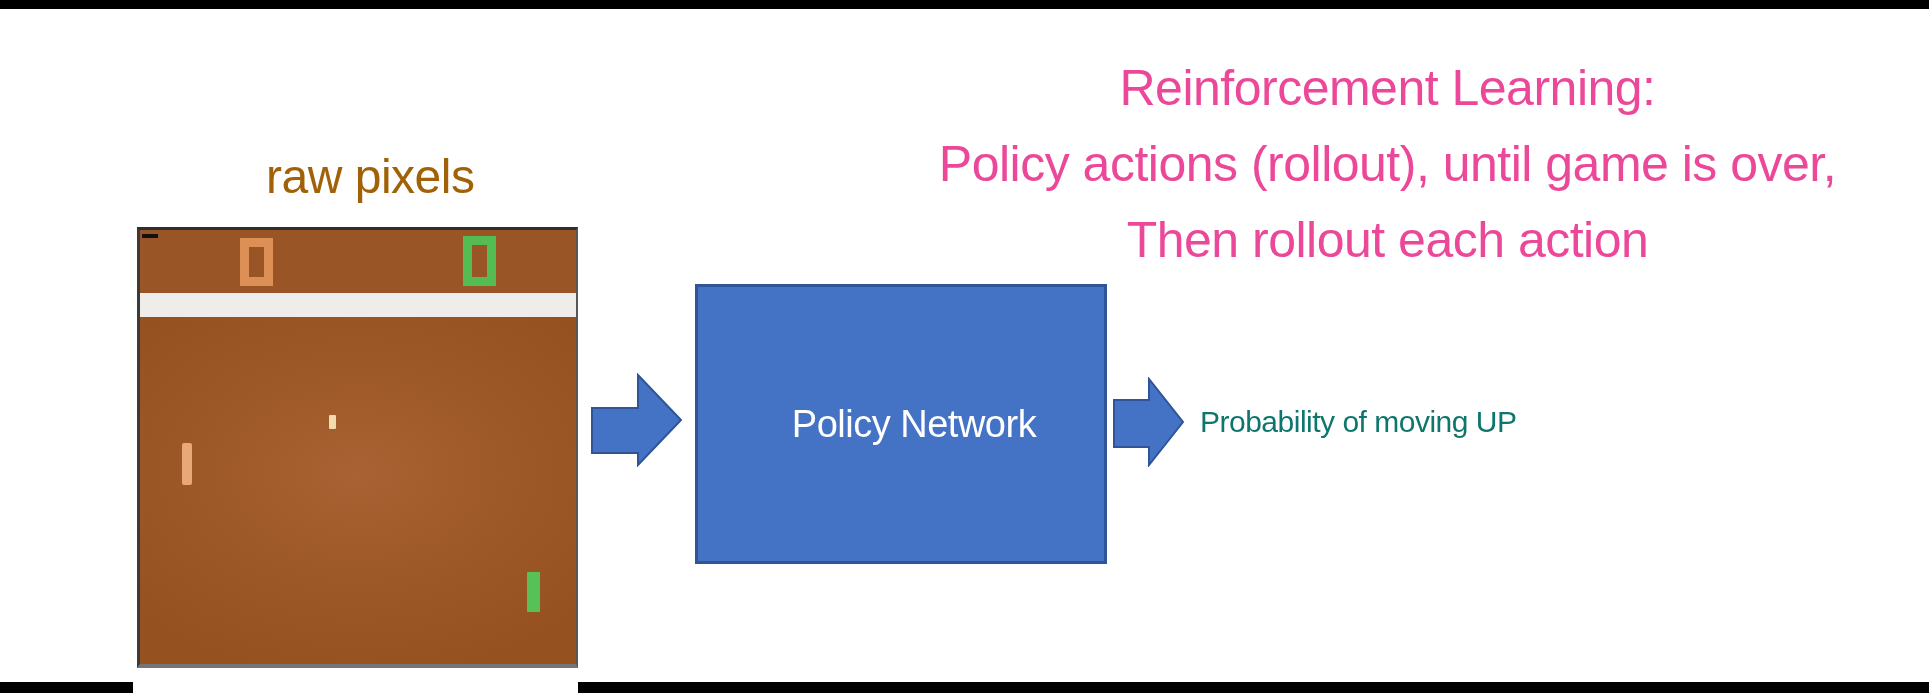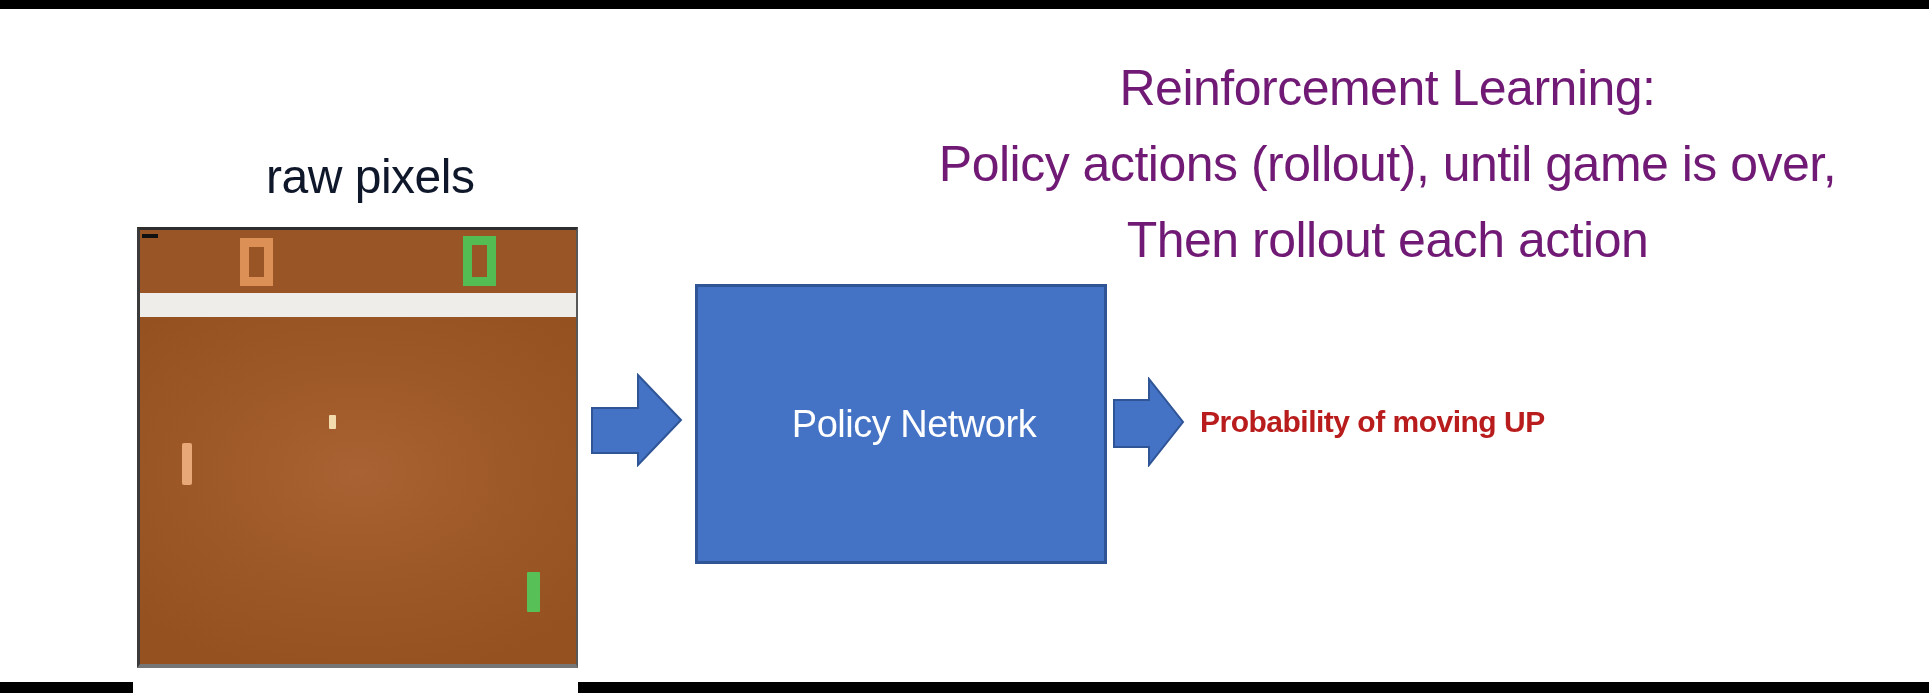--- a/index.html
+++ b/index.html
@@ -8,29 +8,29 @@
     overflow:hidden;font-family:"Liberation Sans",sans-serif;
   }
   
   .top-bar{position:absolute;left:0;top:0;width:1929px;height:9px;background:#000;}
   .bottom-bar-left{position:absolute;left:0;top:682px;width:133px;height:11px;background:#000;}
   .bottom-bar-right{position:absolute;left:578px;top:682px;width:1351px;height:11px;background:#000;}
 
   
   .title{
     position:absolute;left:845px;top:50px;width:1085px;
-    text-align:center;color:#701a75;font-size:50px;line-height:76px;
+    text-align:center;color:#ec4899;font-size:50px;line-height:76px;
     letter-spacing:-0.5px;
   }
   .title div{white-space:nowrap;}
 
   
   .raw-pixels-label{
     position:absolute;left:266px;top:152px;
-    font-size:48px;line-height:50px;color:#0f172a;letter-spacing:-0.5px;
+    font-size:48px;line-height:50px;color:#a16207;letter-spacing:-0.5px;
   }
 
   
   .game{
     position:absolute;left:137px;top:227px;width:441px;height:441px;
     box-sizing:border-box;
     border-top:3px solid #2e2e2e;border-left:3px solid #3a3a3a;
     border-right:2px solid #575757;border-bottom:4px solid #757575;
     background:#9D5827;
   }
@@ -65,21 +65,21 @@
     display:flex;align-items:center;justify-content:center;
   }
   .policy-box .label{
     color:#ffffff;font-size:38px;letter-spacing:-0.5px;white-space:nowrap;margin-left:26px;
   }
 
   
   .output-label{
     position:absolute;left:1200px;top:377px;height:90px;
     display:flex;align-items:center;
-    font-size:30px;color:#b91c1c;letter-spacing:-0.5px;white-space:nowrap;font-weight:bold;
+    font-size:30px;color:#0f766e;letter-spacing:-0.5px;white-space:nowrap;
   }
 </style>
 </head>
 <body>
 
 <div class="canvas">
 
   <div class="top-bar"></div>
 
   <div class="title">

